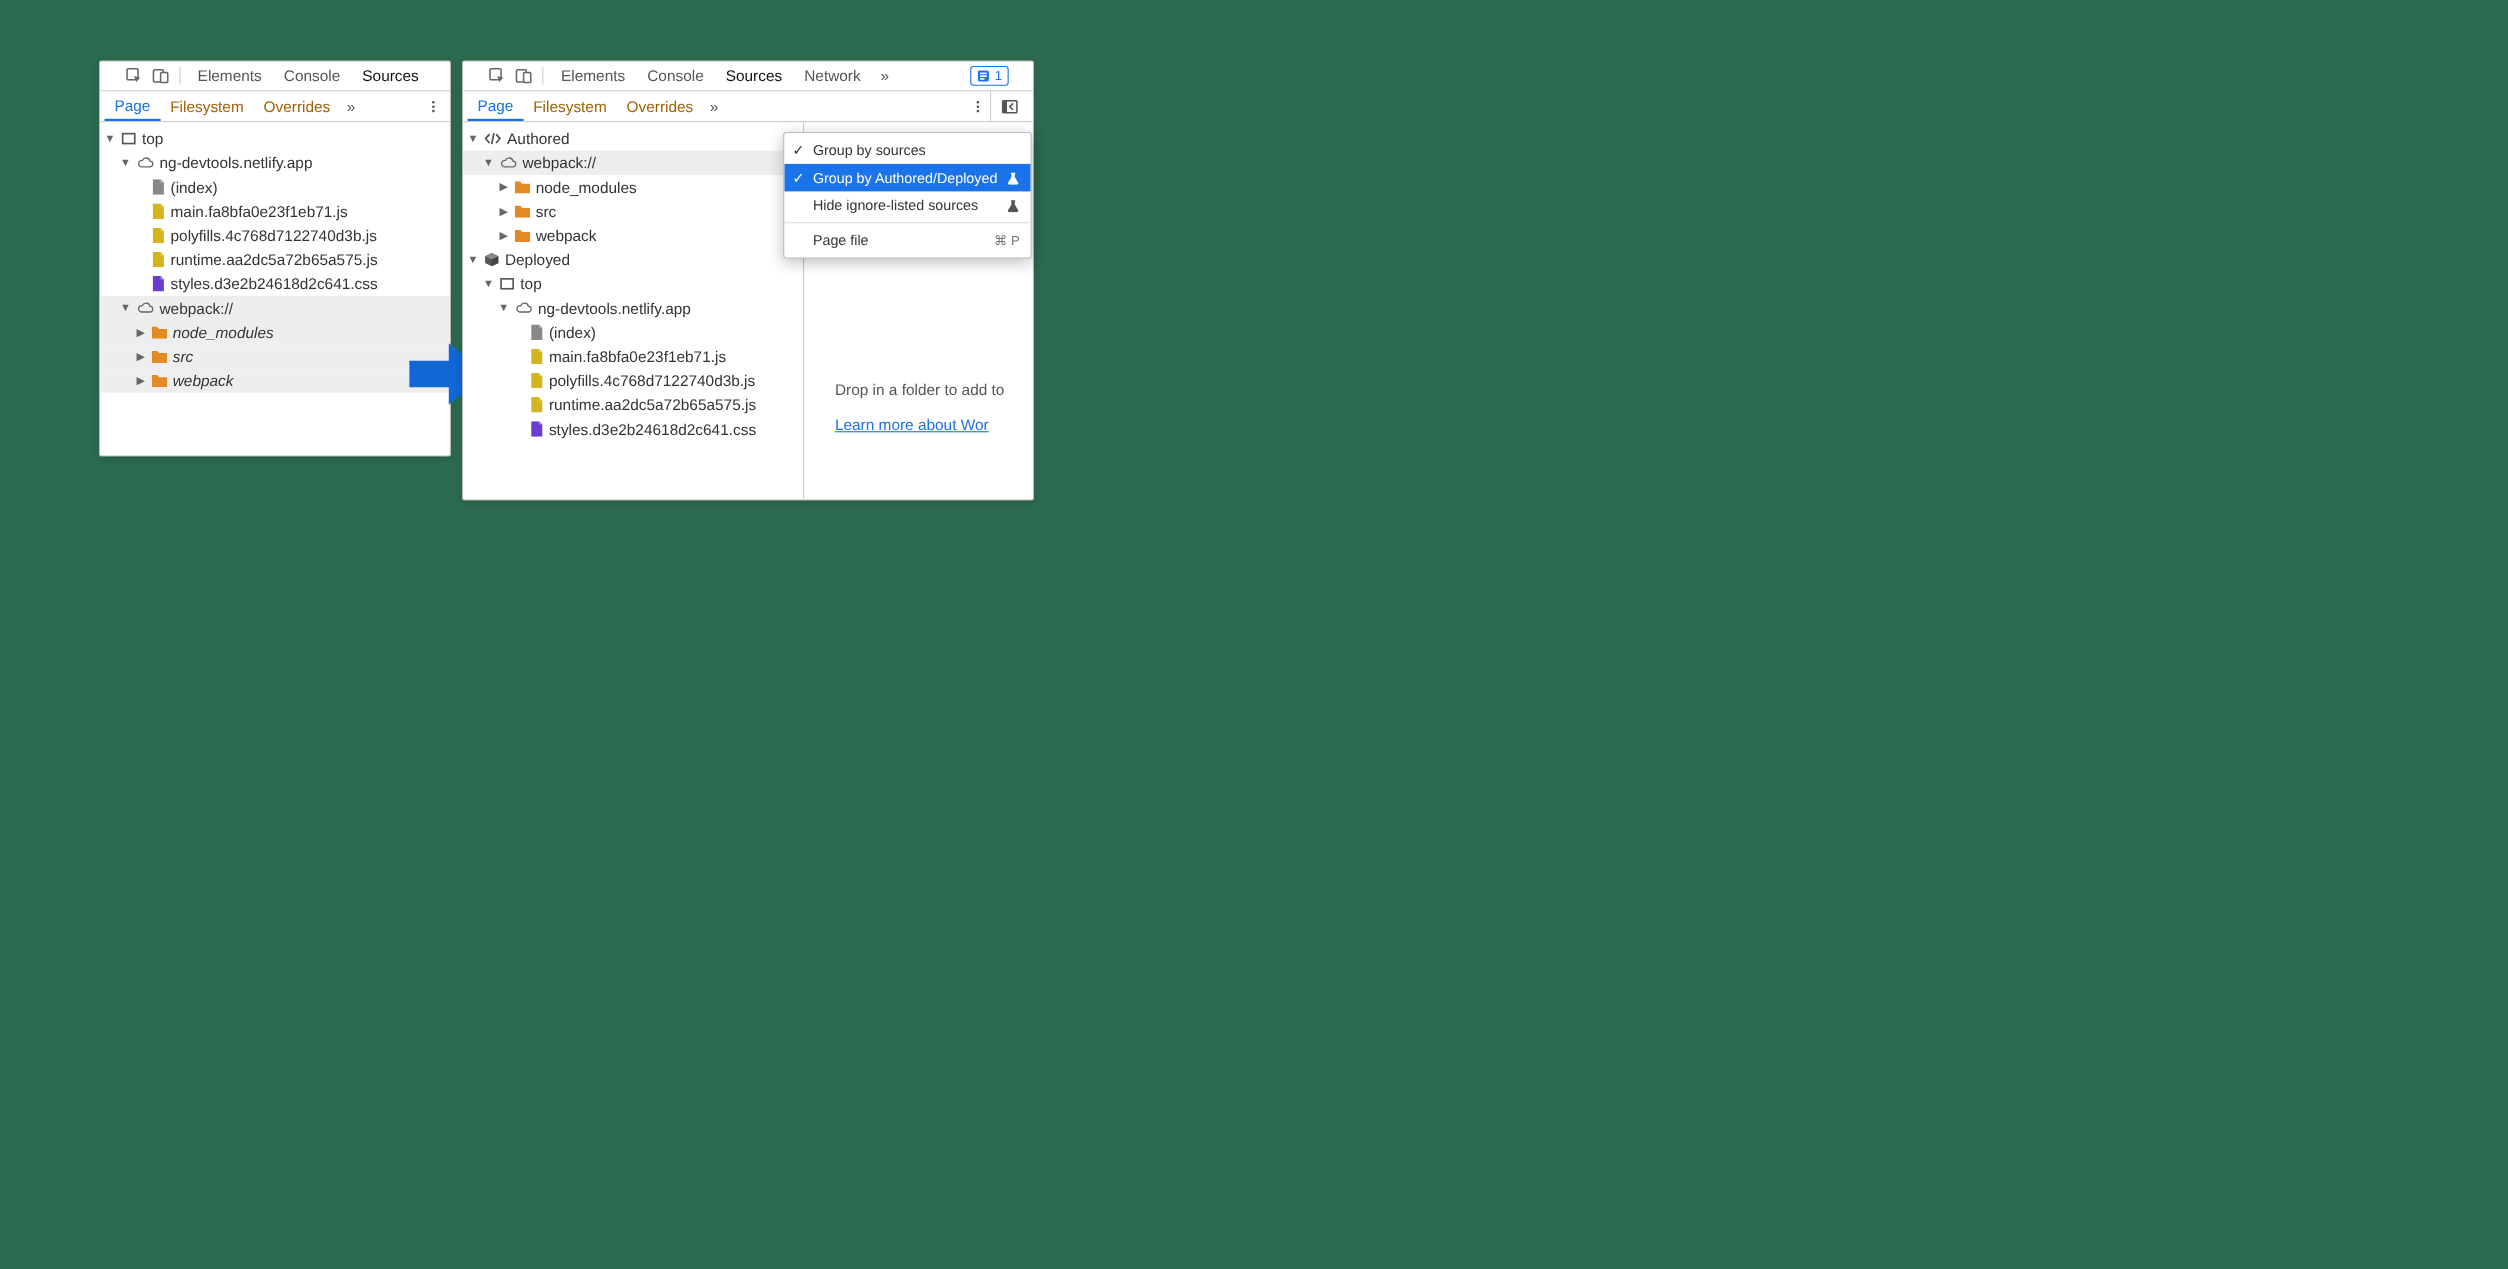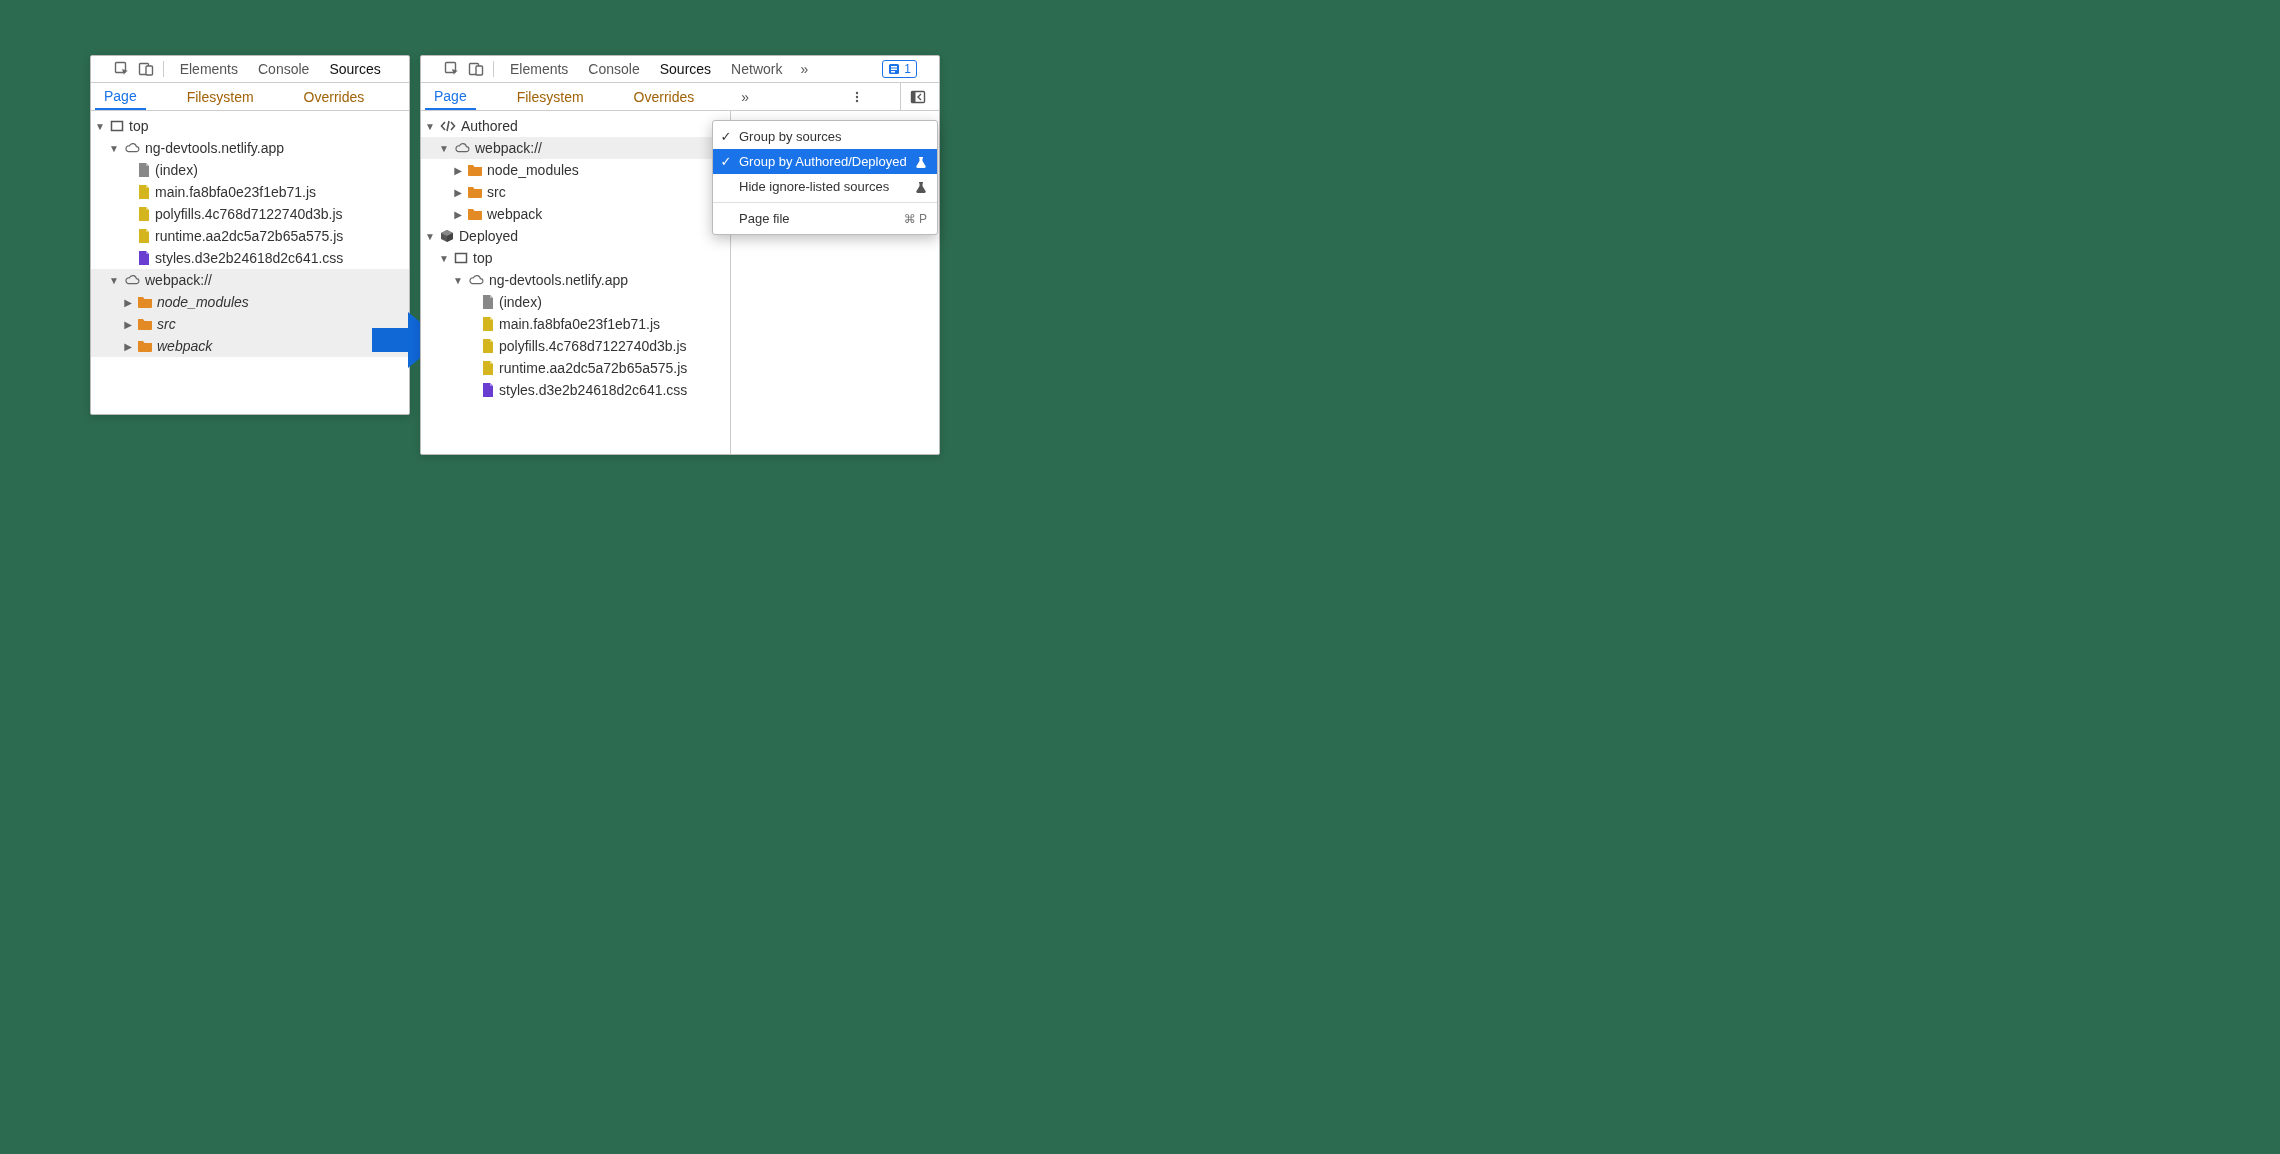--- a/index.html
+++ b/index.html
@@ -61,21 +61,20 @@
     cursor:pointer;
     margin-right:2px;
   }
   
   .subbar {
     display:flex; align-items:center;
     height: 28px;
     border-bottom:1px solid #ccc;
     padding: 0 4px;
     position: relative;
-    gap: 32px;
   }
   .subtab {
     padding: 5px 9px 4px;
     color:#a16207;
     cursor:pointer;
     white-space:nowrap;
   }
   .subtab.active { color:#1a73e8; border-bottom:2px solid #1a73e8; }
   .subbar .kebab { margin-left: auto; }
   .right-extra {
@@ -441,20 +440,27 @@
         <div class="row indent-3">
           <span class="caret blank">▶</span>
           <svg width="12" height="14" viewBox="0 0 12 14">
               <path class="ico-file-css" d="M1 0h7l3 3v11H1Z"></path>
               <path fill="#a88df0" d="M8 0v3h3Z"></path>
             </svg>
           <span class="file-label">styles.d3e2b24618d2c641.css</span>
         </div>
       </div>
     </div>
+    <div class="right-content">
+      <div class="workspace-hint">
+        <div>Drop in a folder to add to</div>
+        <div style="height:8px"></div>
+        <a>Learn more about Wor</a>
+      </div>
+    </div>
   </div>
 </div>
 
 <div class="ctxmenu">
   <div class="menuitem">
     <span class="check">✓</span>
     <span class="label">Group by sources</span>
   </div>
   <div class="menuitem sel">
     <span class="check">✓</span>

